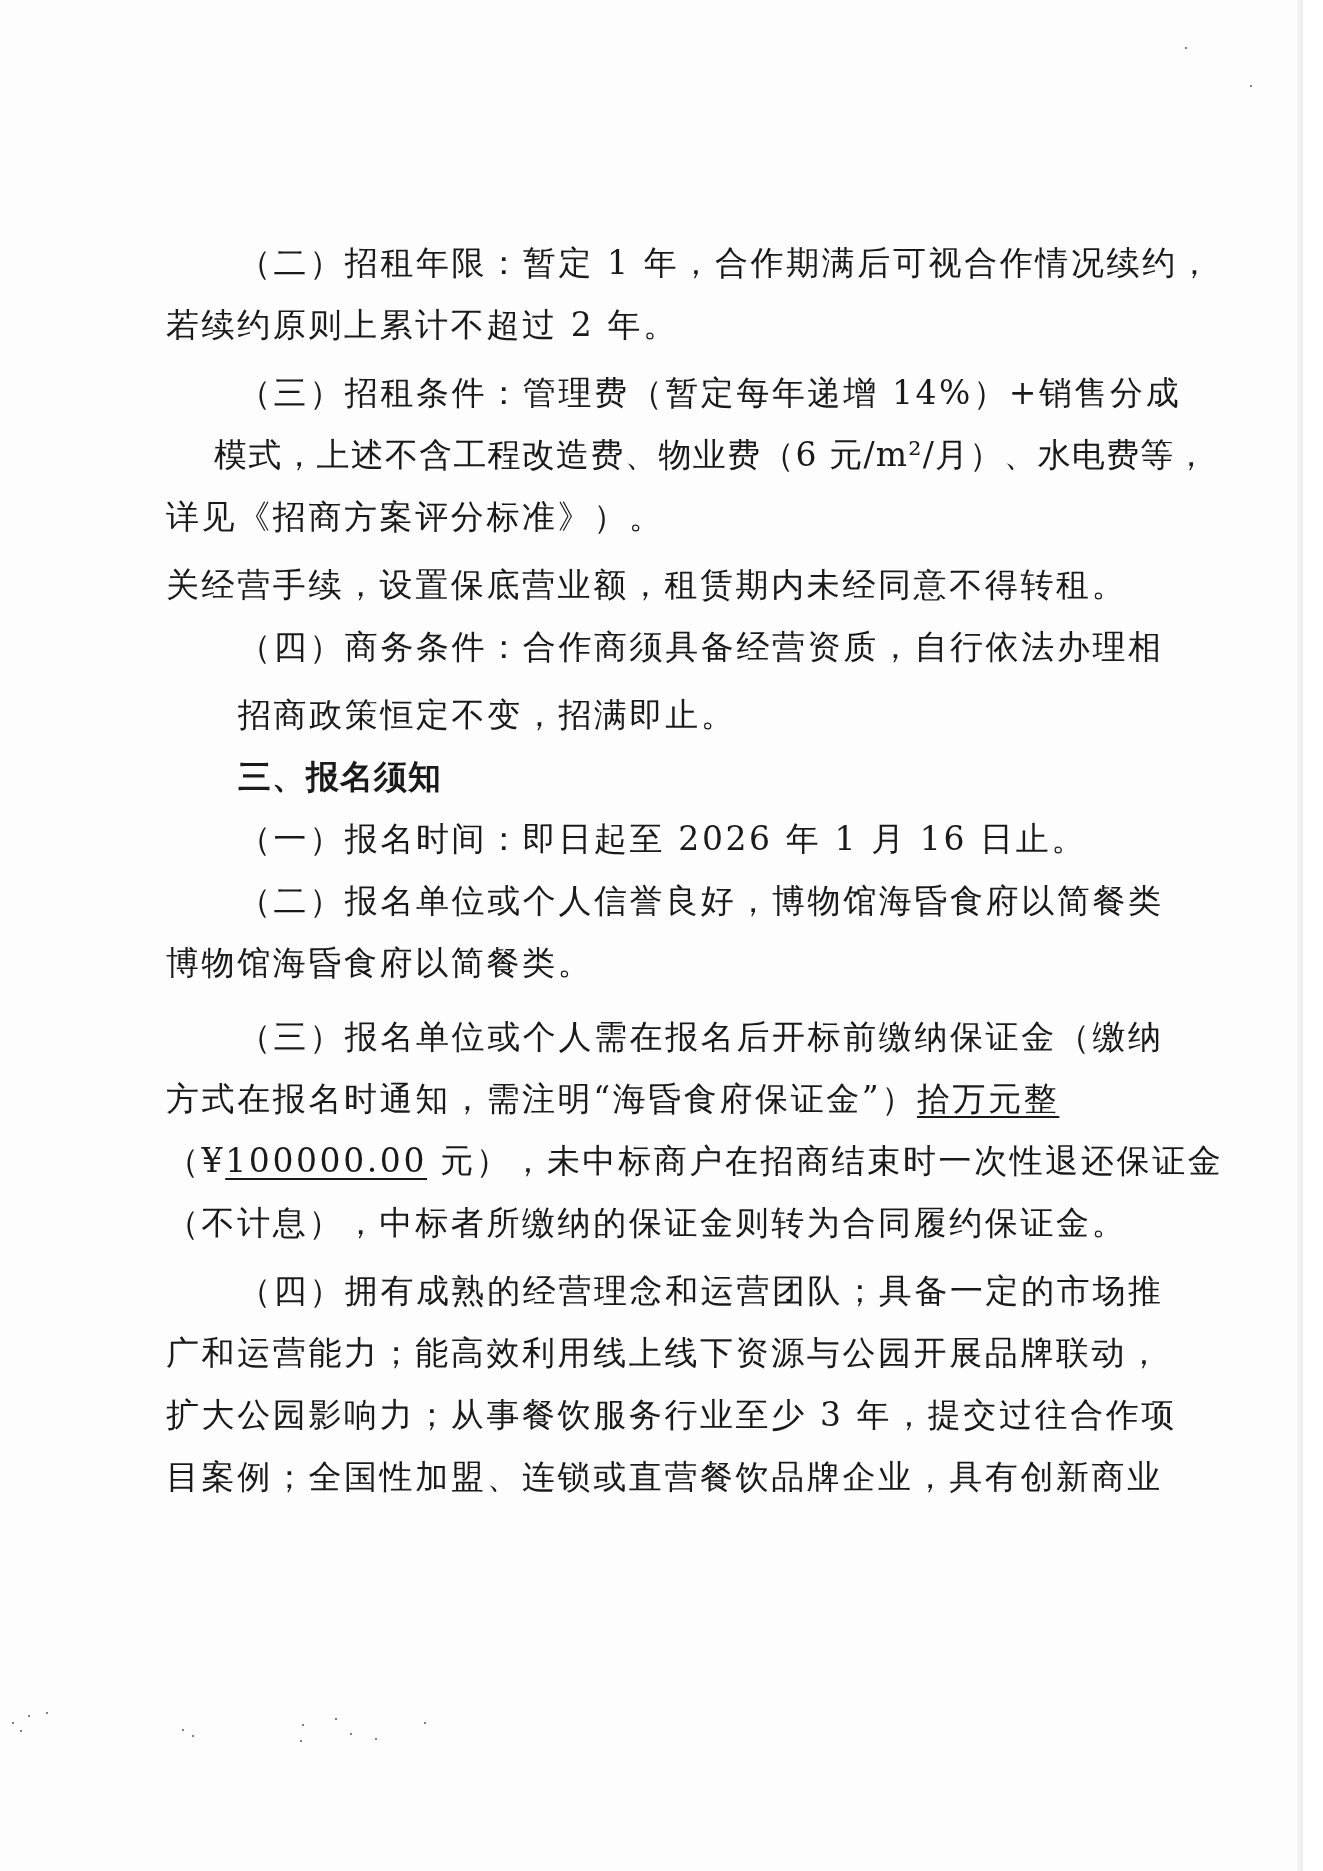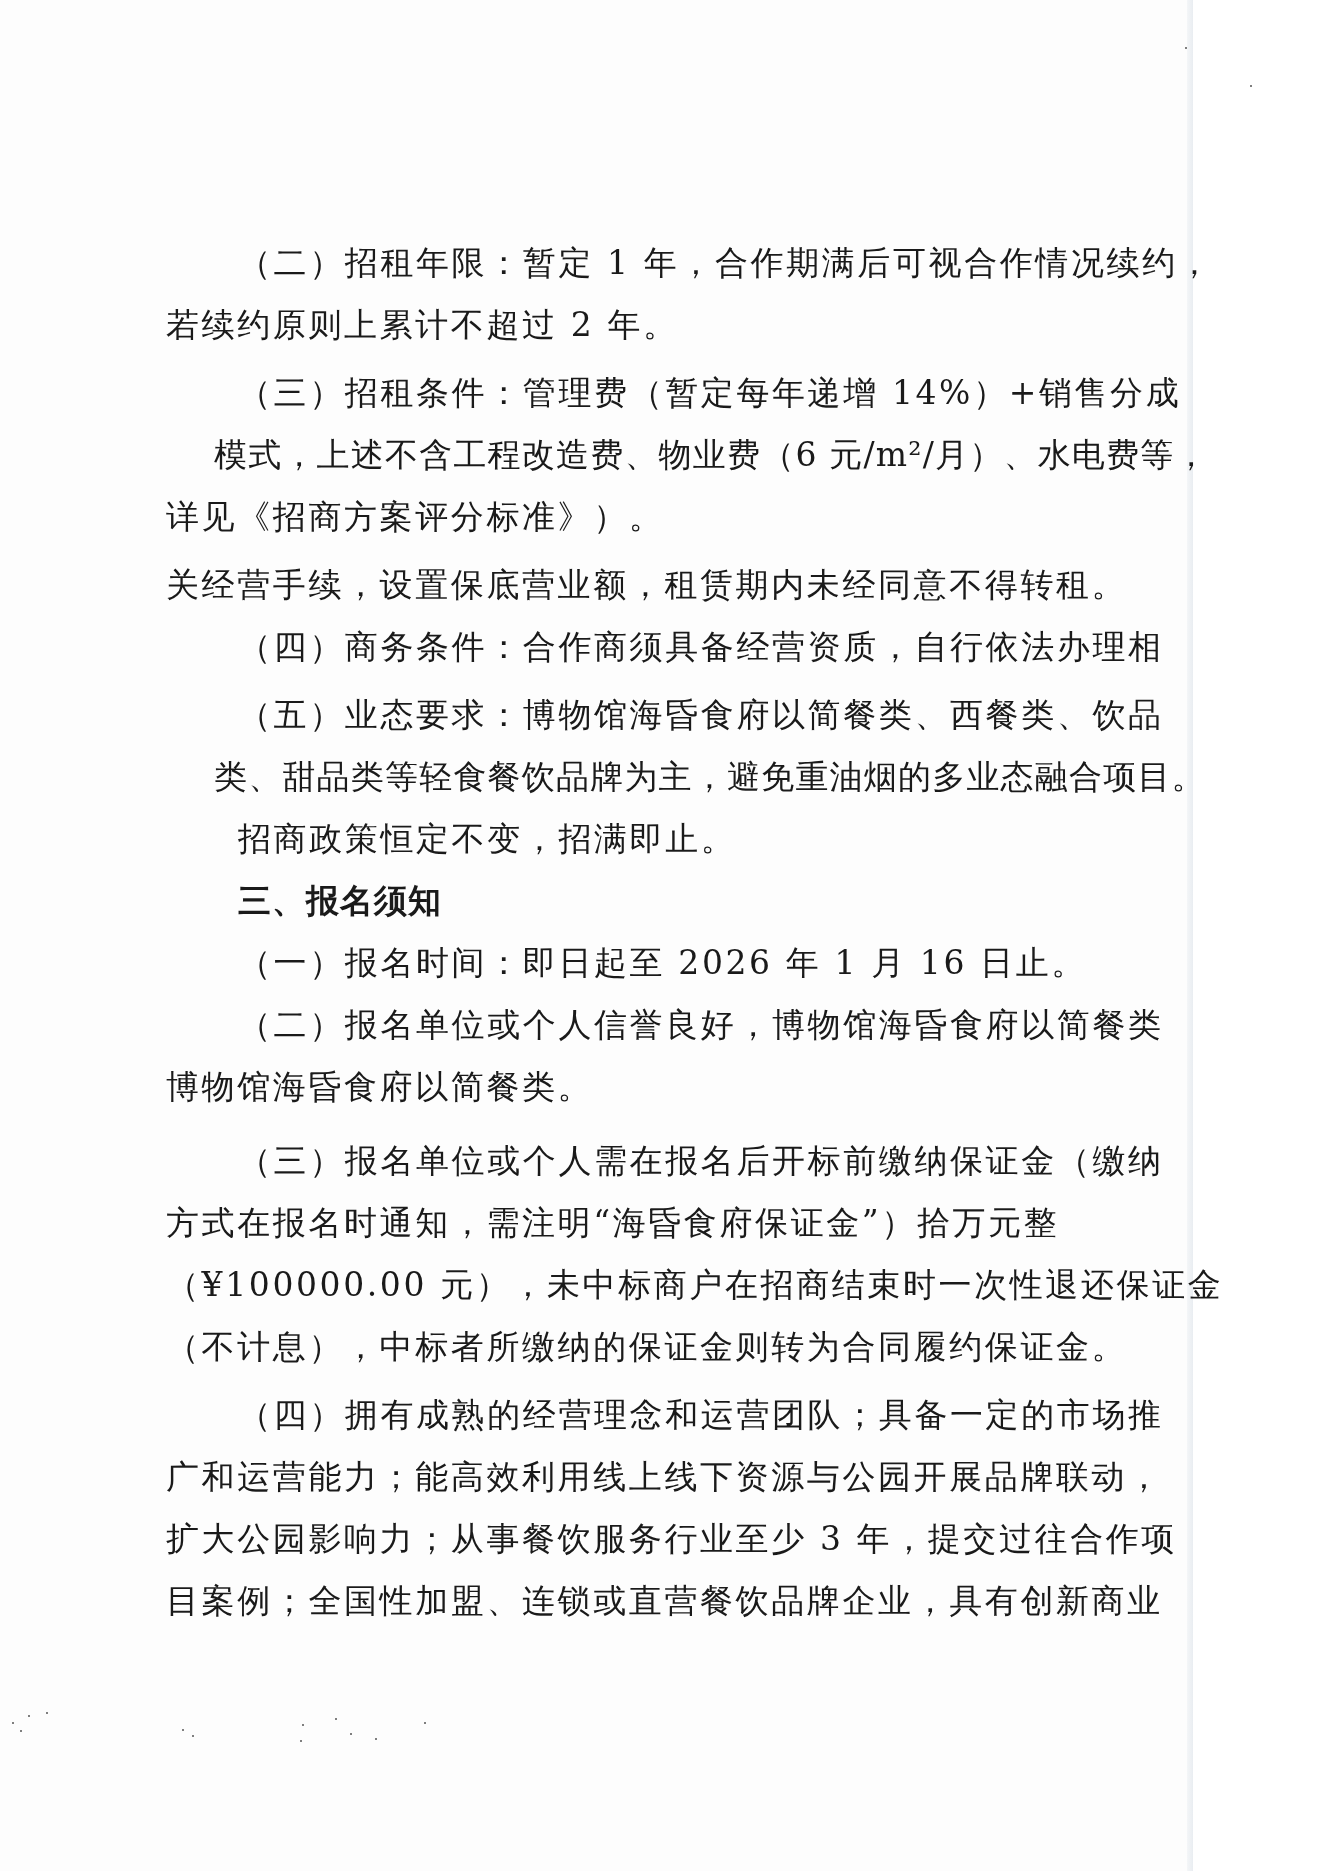--- a/index.html
+++ b/index.html
@@ -11,21 +11,21 @@
     width: 1323px;
     height: 1871px;
     position: relative;
     overflow: hidden;
     font-family: "DejaVu Serif", "Liberation Serif", serif;
     color: #1a1a1a;
   }
   .page {
     position: absolute;
     left: 0; top: 0;
-    width: 1193px;
+    width: 1303px;
     height: 1871px;
     background: #fdfdfd;
   }
   .scan-edge {
     position: absolute;
     right: 0; top: 0;
     width: 6px; height: 100%;
     background: linear-gradient(to right, #f4f6f8, #e9edf1);
   }
   .content {
@@ -44,20 +44,21 @@
   .line.indent { padding-left: 72px; }
   .line.tight { letter-spacing: 1.2px; margin-left: 48px; }
   .heading {
     font-family: Liberation Serif, serif;
     font-weight: bold;
     letter-spacing: 1px;
   }
   .gap-sm { height: 6px; }
   .gap { height: 12px; }
   .ul {
+    text-decoration: underline;
     text-decoration-thickness: 2px;
     text-underline-offset: 6px;
   }
   .speck {
     position: absolute;
     width: 2px; height: 2px;
     background: #555;
     border-radius: 1px;
   }
 </style>
@@ -81,24 +82,20 @@
       <div class="line">详见《招商方案评分标准》）。</div>
     </div>
     <div class="gap-sm"></div>
 
     <div>
       <div class="line">关经营手续，设置保底营业额，租赁期内未经同意不得转租。</div>
       <div class="line indent">（四）商务条件：合作商须具备经营资质，自行依法办理相</div>
     </div>
     <div class="gap-sm"></div>
 
-    <div>
-      <div class="line indent">（五）业态要求：博物馆海昏食府以简餐类、西餐类、饮品</div>
-      <div class="line tight">类、甜品类等轻食餐饮品牌为主，避免重油烟的多业态融合项目。</div>
-    </div>
 
     <div>
       <div class="line indent">招商政策恒定不变，招满即止。</div>
     </div>
 
     <div class="line indent heading">三、报名须知</div>
 
     <div>
       <div class="line indent">（一）报名时间：即日起至 2026 年 1 月 16 日止。</div>
     </div>

